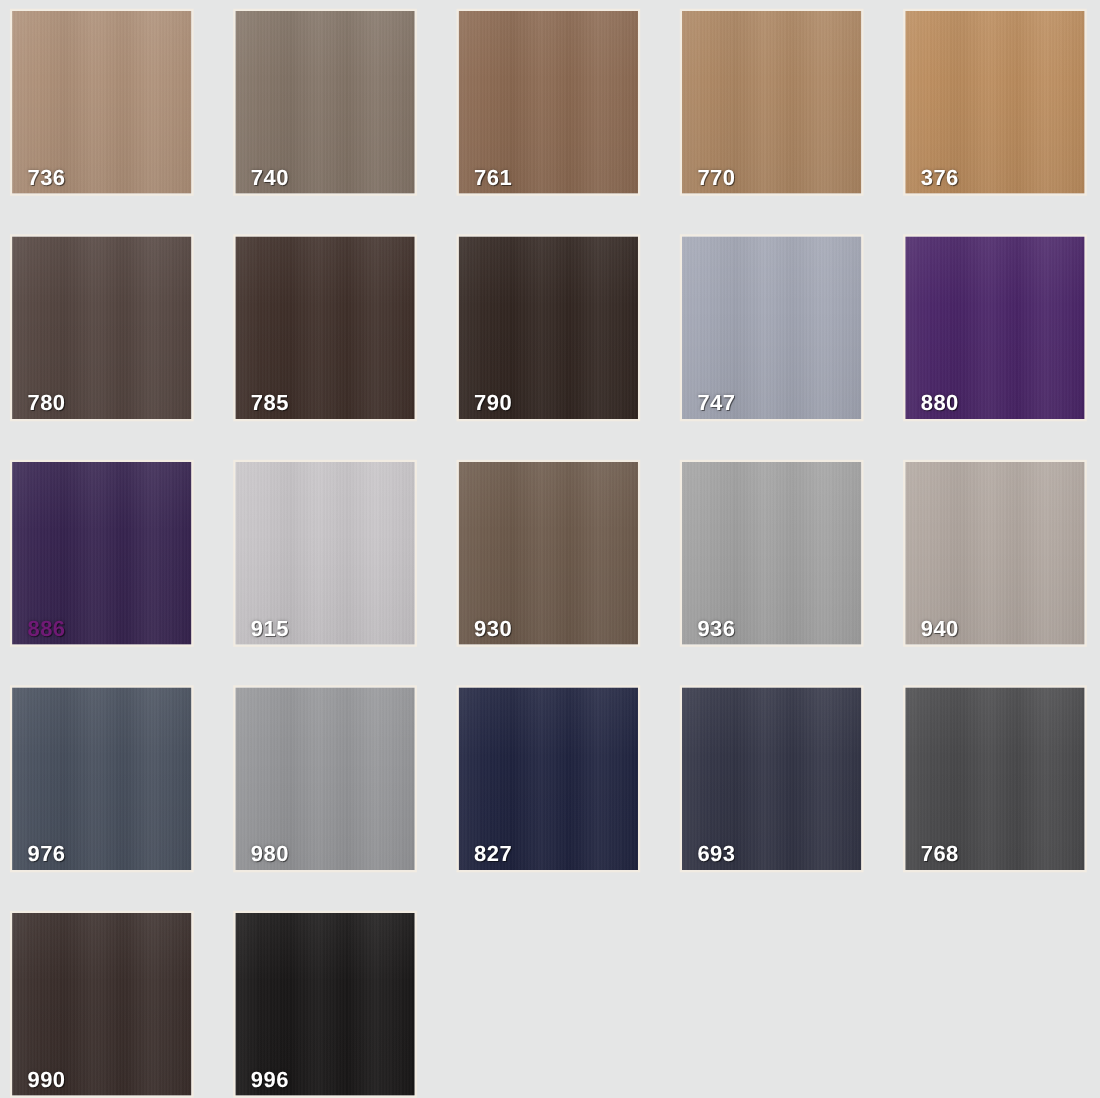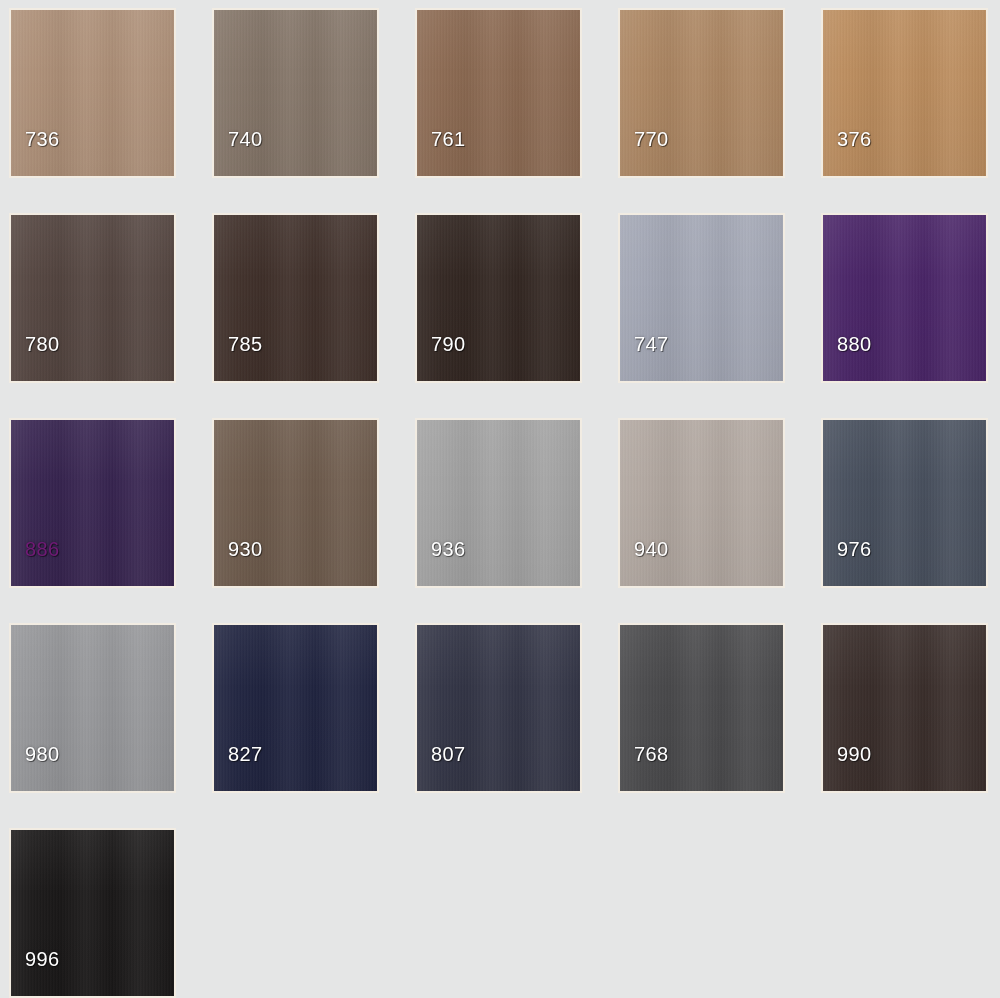--- a/index.html
+++ b/index.html
@@ -60,25 +60,25 @@
       repeating-linear-gradient(90deg,
         rgba(255,255,255,0.022) 0px,
         rgba(255,255,255,0.022) 1px,
         rgba(0,0,0,0.018) 2px,
         rgba(0,0,0,0.018) 3px);
     pointer-events: none;
   }
   .swatch-label {
     position: absolute;
     left: 14px;
-    bottom: 27px;
+    bottom: 4px;
     color: #ffffff;
     font-family: "Liberation Sans", sans-serif;
     font-size: 20px;
-    font-weight: normal;
+    font-weight: bold;
     letter-spacing: 0.4px;
     line-height: 1;
     text-shadow:
       1px 1px 0 rgba(0,0,0,0.45),
       0 0 3px rgba(0,0,0,0.35);
     pointer-events: none;
     user-select: none;
   }
   .swatch-empty {
     width: 167px;
@@ -140,20 +140,25 @@
       <div class="swatch-fill" style="background-color: rgb(74, 37, 104);"></div>
       <div class="swatch-texture"></div>
       <span class="swatch-label" style="color: rgb(255, 255, 255);">880</span>
     </div>
     <div class="swatch" style="border-color: rgb(242, 236, 226);">
       <div class="swatch-fill" style="background-color: rgb(55, 36, 80);"></div>
       <div class="swatch-texture"></div>
       <span class="swatch-label" style="color: #701a75;">886</span>
     </div>
     <div class="swatch" style="border-color: rgb(242, 236, 226);">
+      <div class="swatch-fill" style="background-color: rgb(200, 197, 200);"></div>
+      <div class="swatch-texture"></div>
+      <span class="swatch-label" style="color: rgb(255, 255, 255);">915</span>
+    </div>
+    <div class="swatch" style="border-color: rgb(242, 236, 226);">
       <div class="swatch-fill" style="background-color: rgb(110, 91, 76);"></div>
       <div class="swatch-texture"></div>
       <span class="swatch-label" style="color: rgb(255, 255, 255);">930</span>
     </div>
     <div class="swatch" style="border-color: rgb(242, 236, 226);">
       <div class="swatch-fill" style="background-color: rgb(163, 163, 163);"></div>
       <div class="swatch-texture"></div>
       <span class="swatch-label" style="color: rgb(255, 255, 255);">936</span>
     </div>
     <div class="swatch" style="border-color: rgb(242, 236, 226);">
@@ -172,21 +177,21 @@
       <span class="swatch-label" style="color: rgb(255, 255, 255);">980</span>
     </div>
     <div class="swatch" style="border-color: rgb(242, 236, 226);">
       <div class="swatch-fill" style="background-color: rgb(32, 36, 64);"></div>
       <div class="swatch-texture"></div>
       <span class="swatch-label" style="color: rgb(255, 255, 255);">827</span>
     </div>
     <div class="swatch" style="border-color: rgb(242, 236, 226);">
       <div class="swatch-fill" style="background-color: rgb(51, 53, 70);"></div>
       <div class="swatch-texture"></div>
-      <span class="swatch-label" style="color: rgb(255, 255, 255);">807</span>
+      <span class="swatch-label" style="color: rgb(255, 255, 255);">693</span>
     </div>
     <div class="swatch" style="border-color: rgb(242, 236, 226);">
       <div class="swatch-fill" style="background-color: rgb(74, 74, 76);"></div>
       <div class="swatch-texture"></div>
       <span class="swatch-label" style="color: rgb(255, 255, 255);">768</span>
     </div>
     <div class="swatch" style="border-color: rgb(242, 236, 226);">
       <div class="swatch-fill" style="background-color: rgb(58, 46, 43);"></div>
       <div class="swatch-texture"></div>
       <span class="swatch-label" style="color: rgb(255, 255, 255);">990</span>

